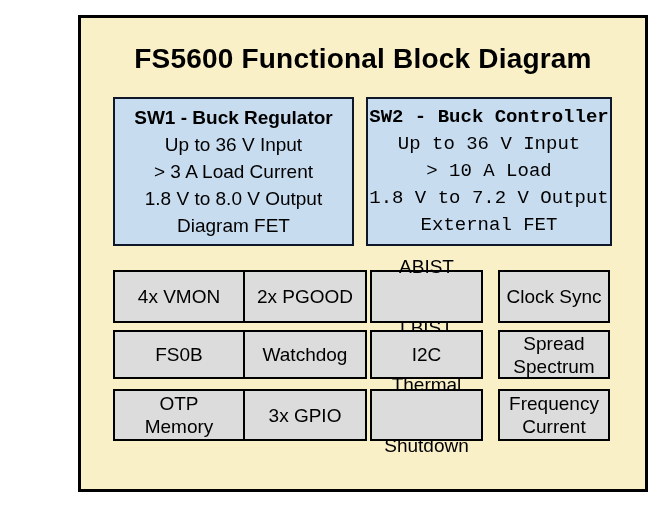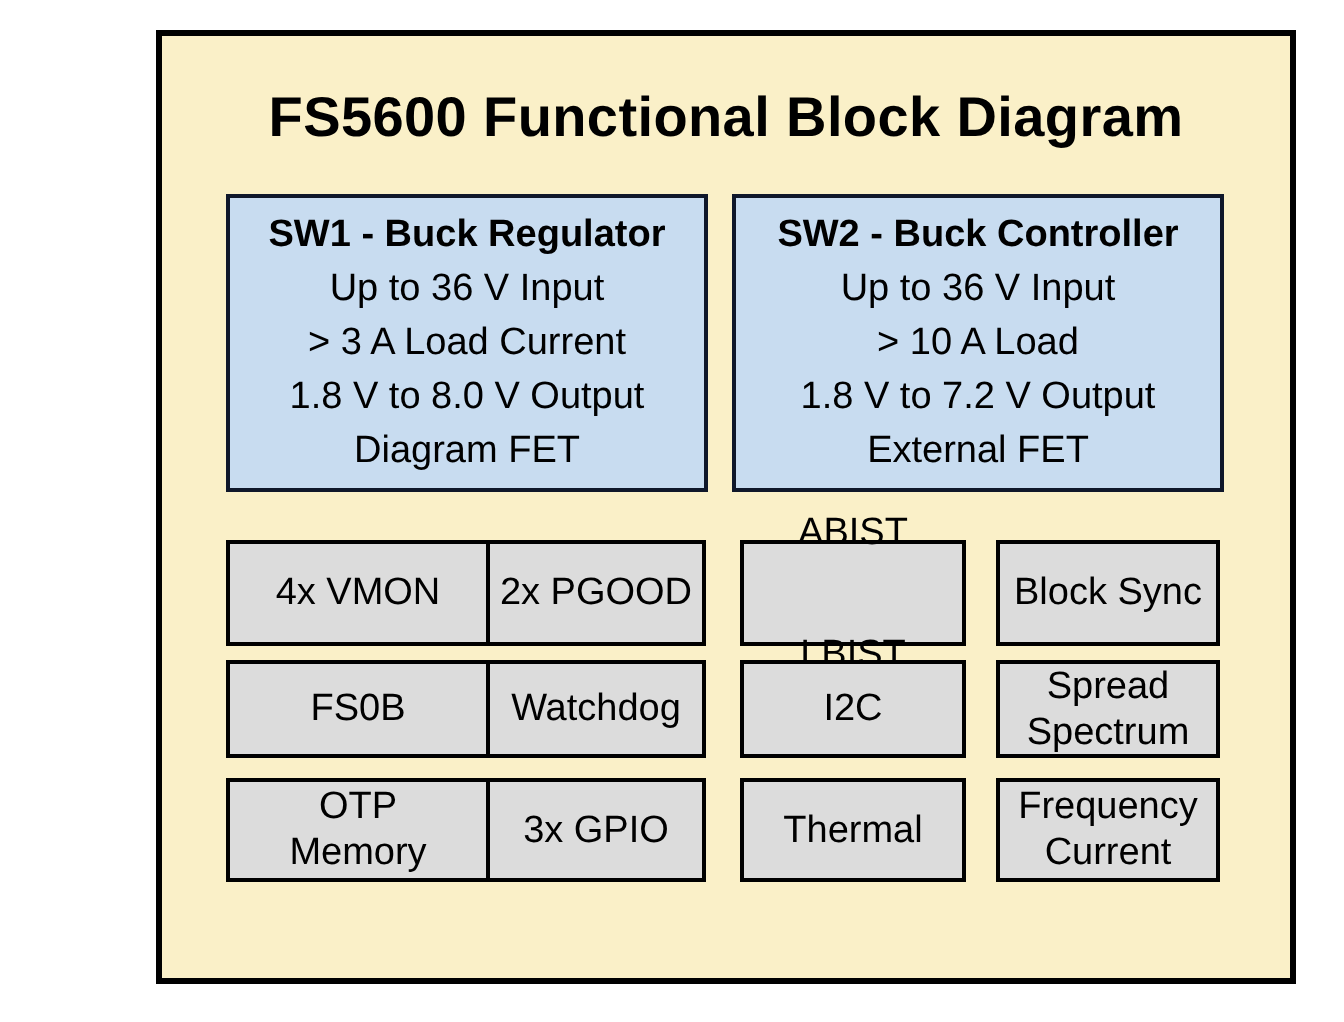--- a/index.html
+++ b/index.html
@@ -43,37 +43,37 @@
       border: 2px solid #0f172a;
       display: flex;
       flex-direction: column;
       justify-content: center;
       align-items: center;
       text-align: center;
       font-size: 19px;
       line-height: 27px;
     }
     .sw1 { left: 32px;  top: 79px; width: 241px; height: 149px; }
-    .sw2 { left: 285px; top: 79px; width: 246px; height: 149px; }
+    .sw2 { left: 285px; top: 79px; width: 246px; height: 149px; font-family: Liberation Mono, monospace; }
     .sw-title { font-weight: bold; }
     .feature-block {
       position: absolute;
       box-sizing: border-box;
       background: #DCDCDC;
       border: 2px solid #000000;
       display: flex;
       flex-direction: column;
       justify-content: center;
       align-items: center;
       text-align: center;
       font-size: 19px;
       line-height: 23px;
     }
     .c1 { left: 32px;  width: 132px; }
-    .c2 { left: 162px; width: 110px; }
+    .c2 { left: 162px; width: 124px; }
     .c3 { left: 289px; width: 113px; gap: 38px; }
     .c4 { left: 417px; width: 112px; }
     .r1 { top: 252px; height: 53px; }
     .r2 { top: 312px; height: 49px; }
     .r3 { top: 371px; height: 52px; }
   </style>
 </head>
 <body>
 
 <div class="canvas">
@@ -101,21 +101,21 @@
       <div>4x VMON</div>
     </div>
     <div class="feature-block r1 c2">
       <div>2x PGOOD</div>
     </div>
     <div class="feature-block r1 c3">
       <div>ABIST</div>
       <div>LBIST</div>
     </div>
     <div class="feature-block r1 c4">
-      <div>Block Sync</div>
+      <div>Clock Sync</div>
     </div>
 
     <div class="feature-block r2 c1">
       <div>FS0B</div>
     </div>
     <div class="feature-block r2 c2">
       <div>Watchdog</div>
     </div>
     <div class="feature-block r2 c3">
       <div>I2C</div>
@@ -127,20 +127,21 @@
 
     <div class="feature-block r2 c4">
       <div>Spread</div>
       <div>Spectrum</div>
     </div>
     <div class="feature-block r3 c2">
       <div>3x GPIO</div>
     </div>
     <div class="feature-block r3 c3">
       <div>Thermal</div>
+      <div>Shutdown</div>
     </div>
     <div class="feature-block r3 c4">
       <div>Frequency</div>
       <div>Current</div>
     </div>
 
   </div>
 </div>
 
 </body></html>

